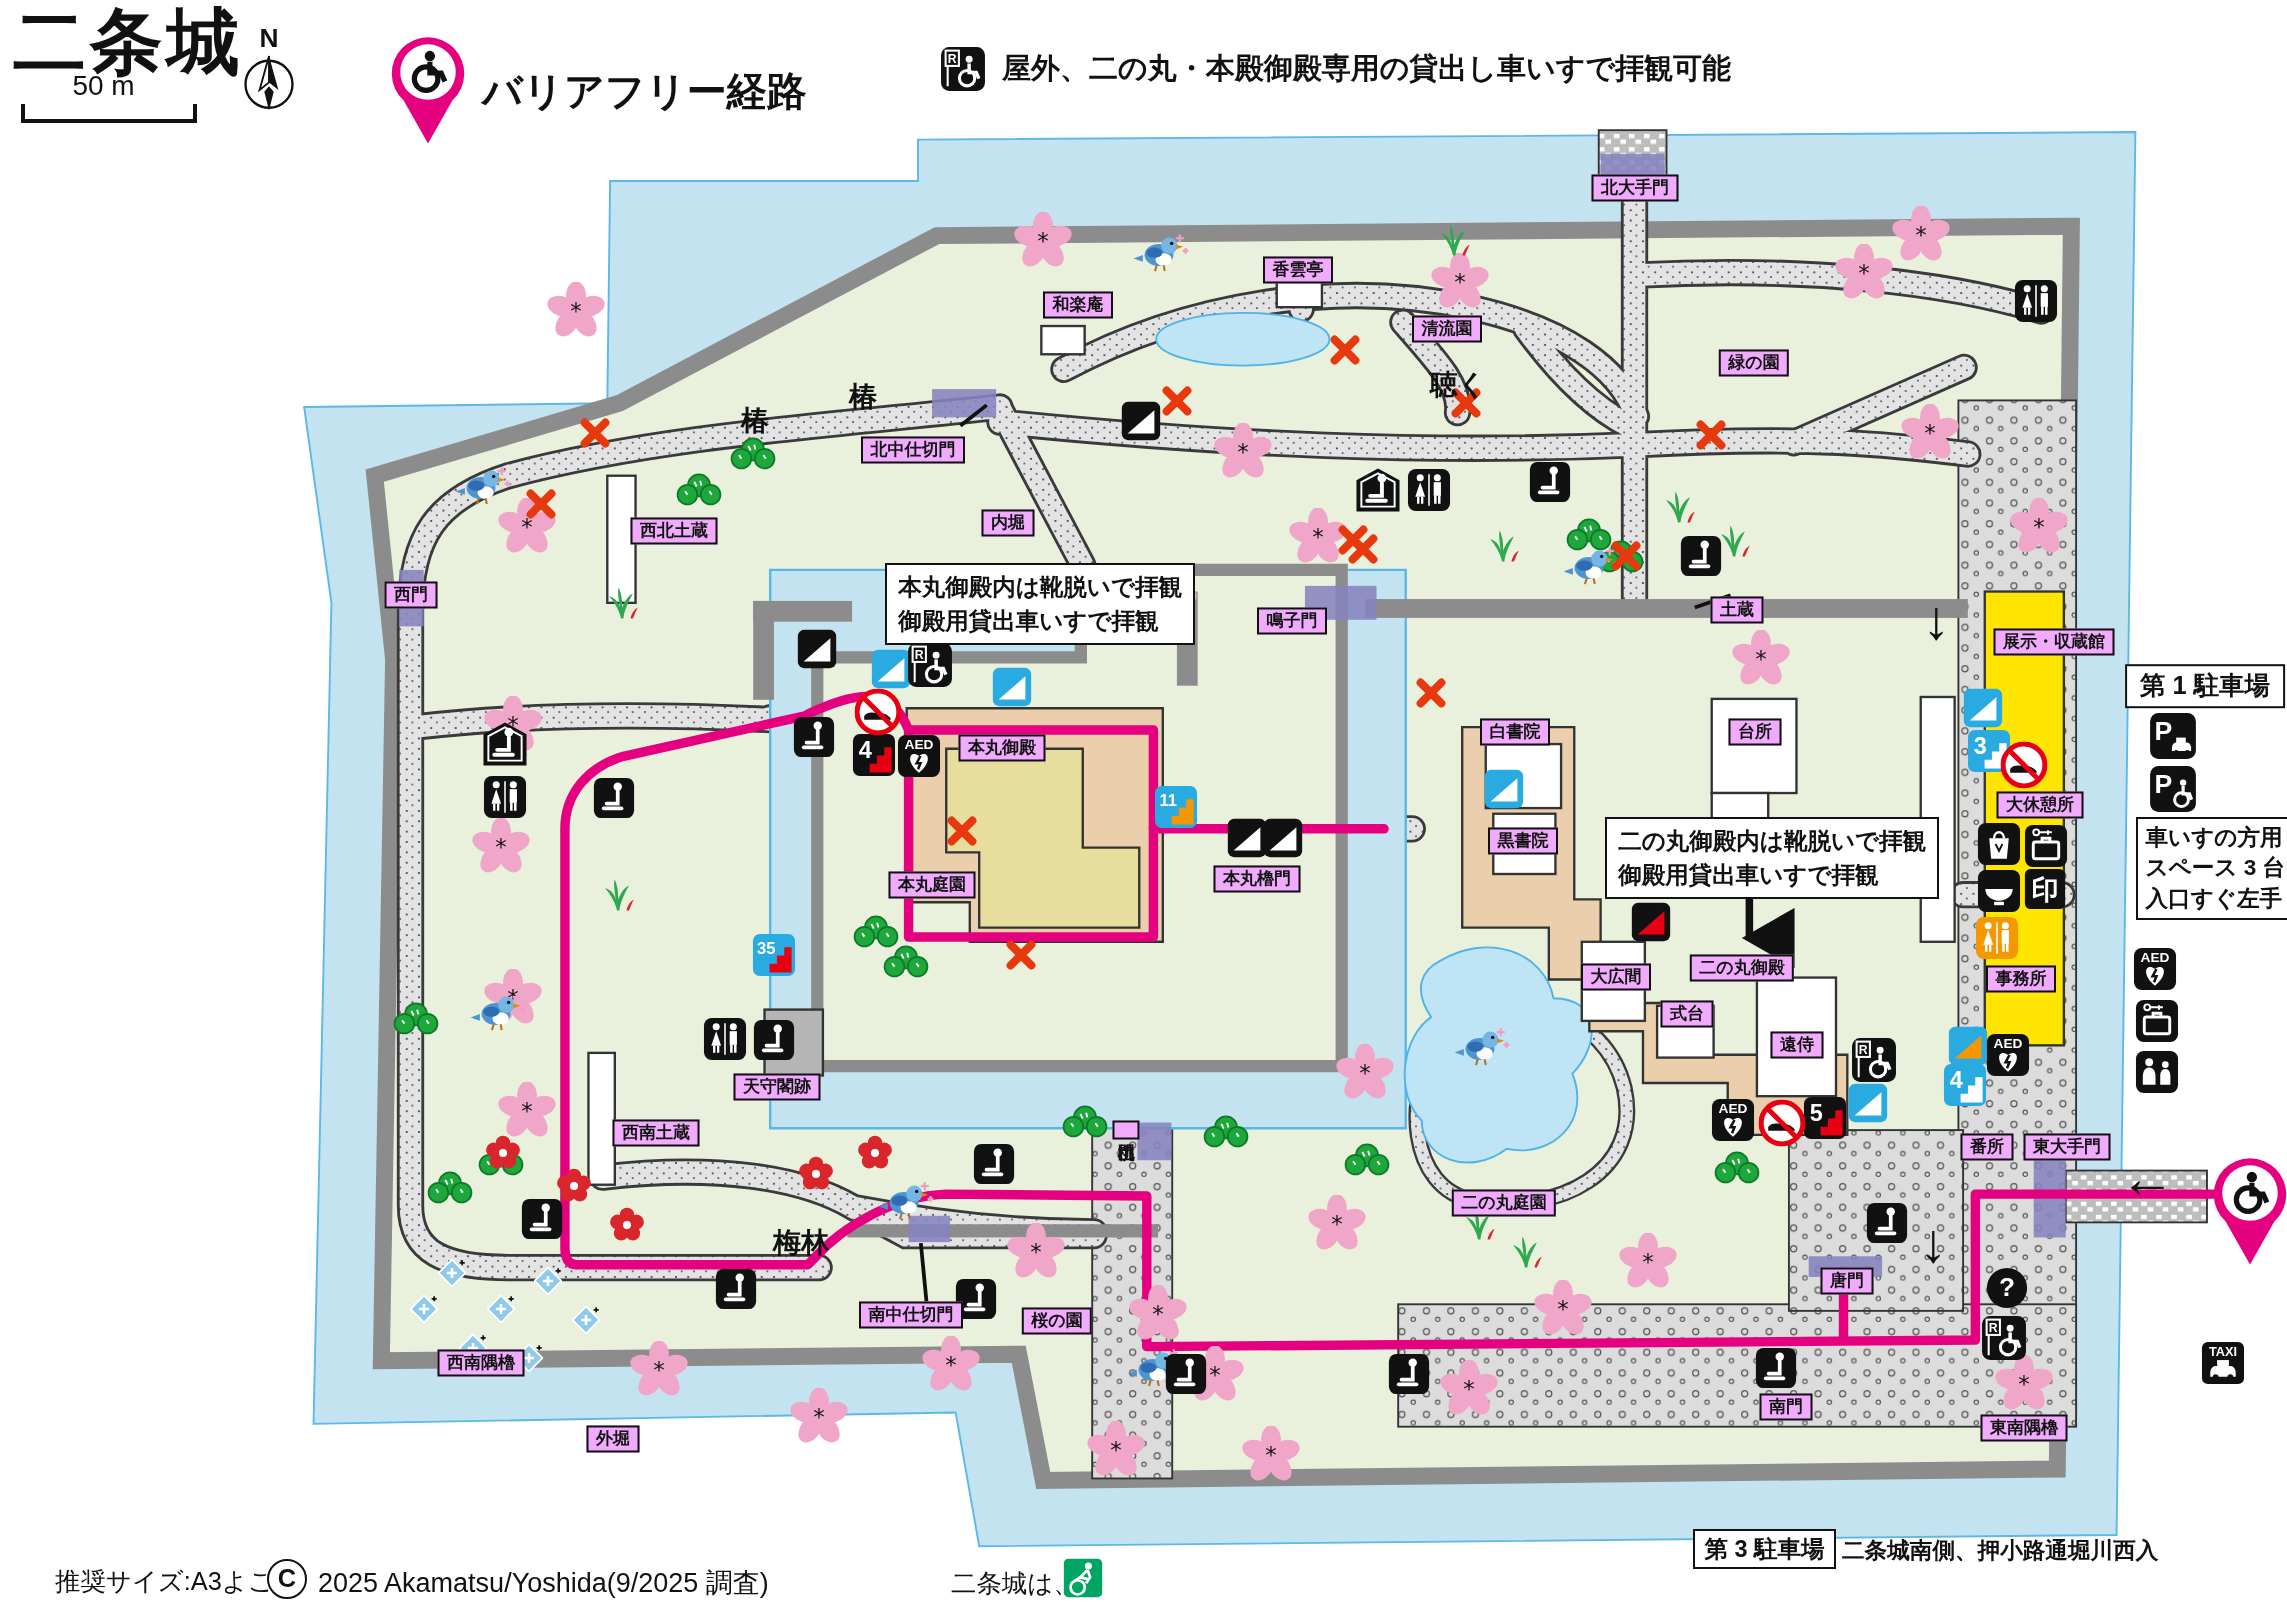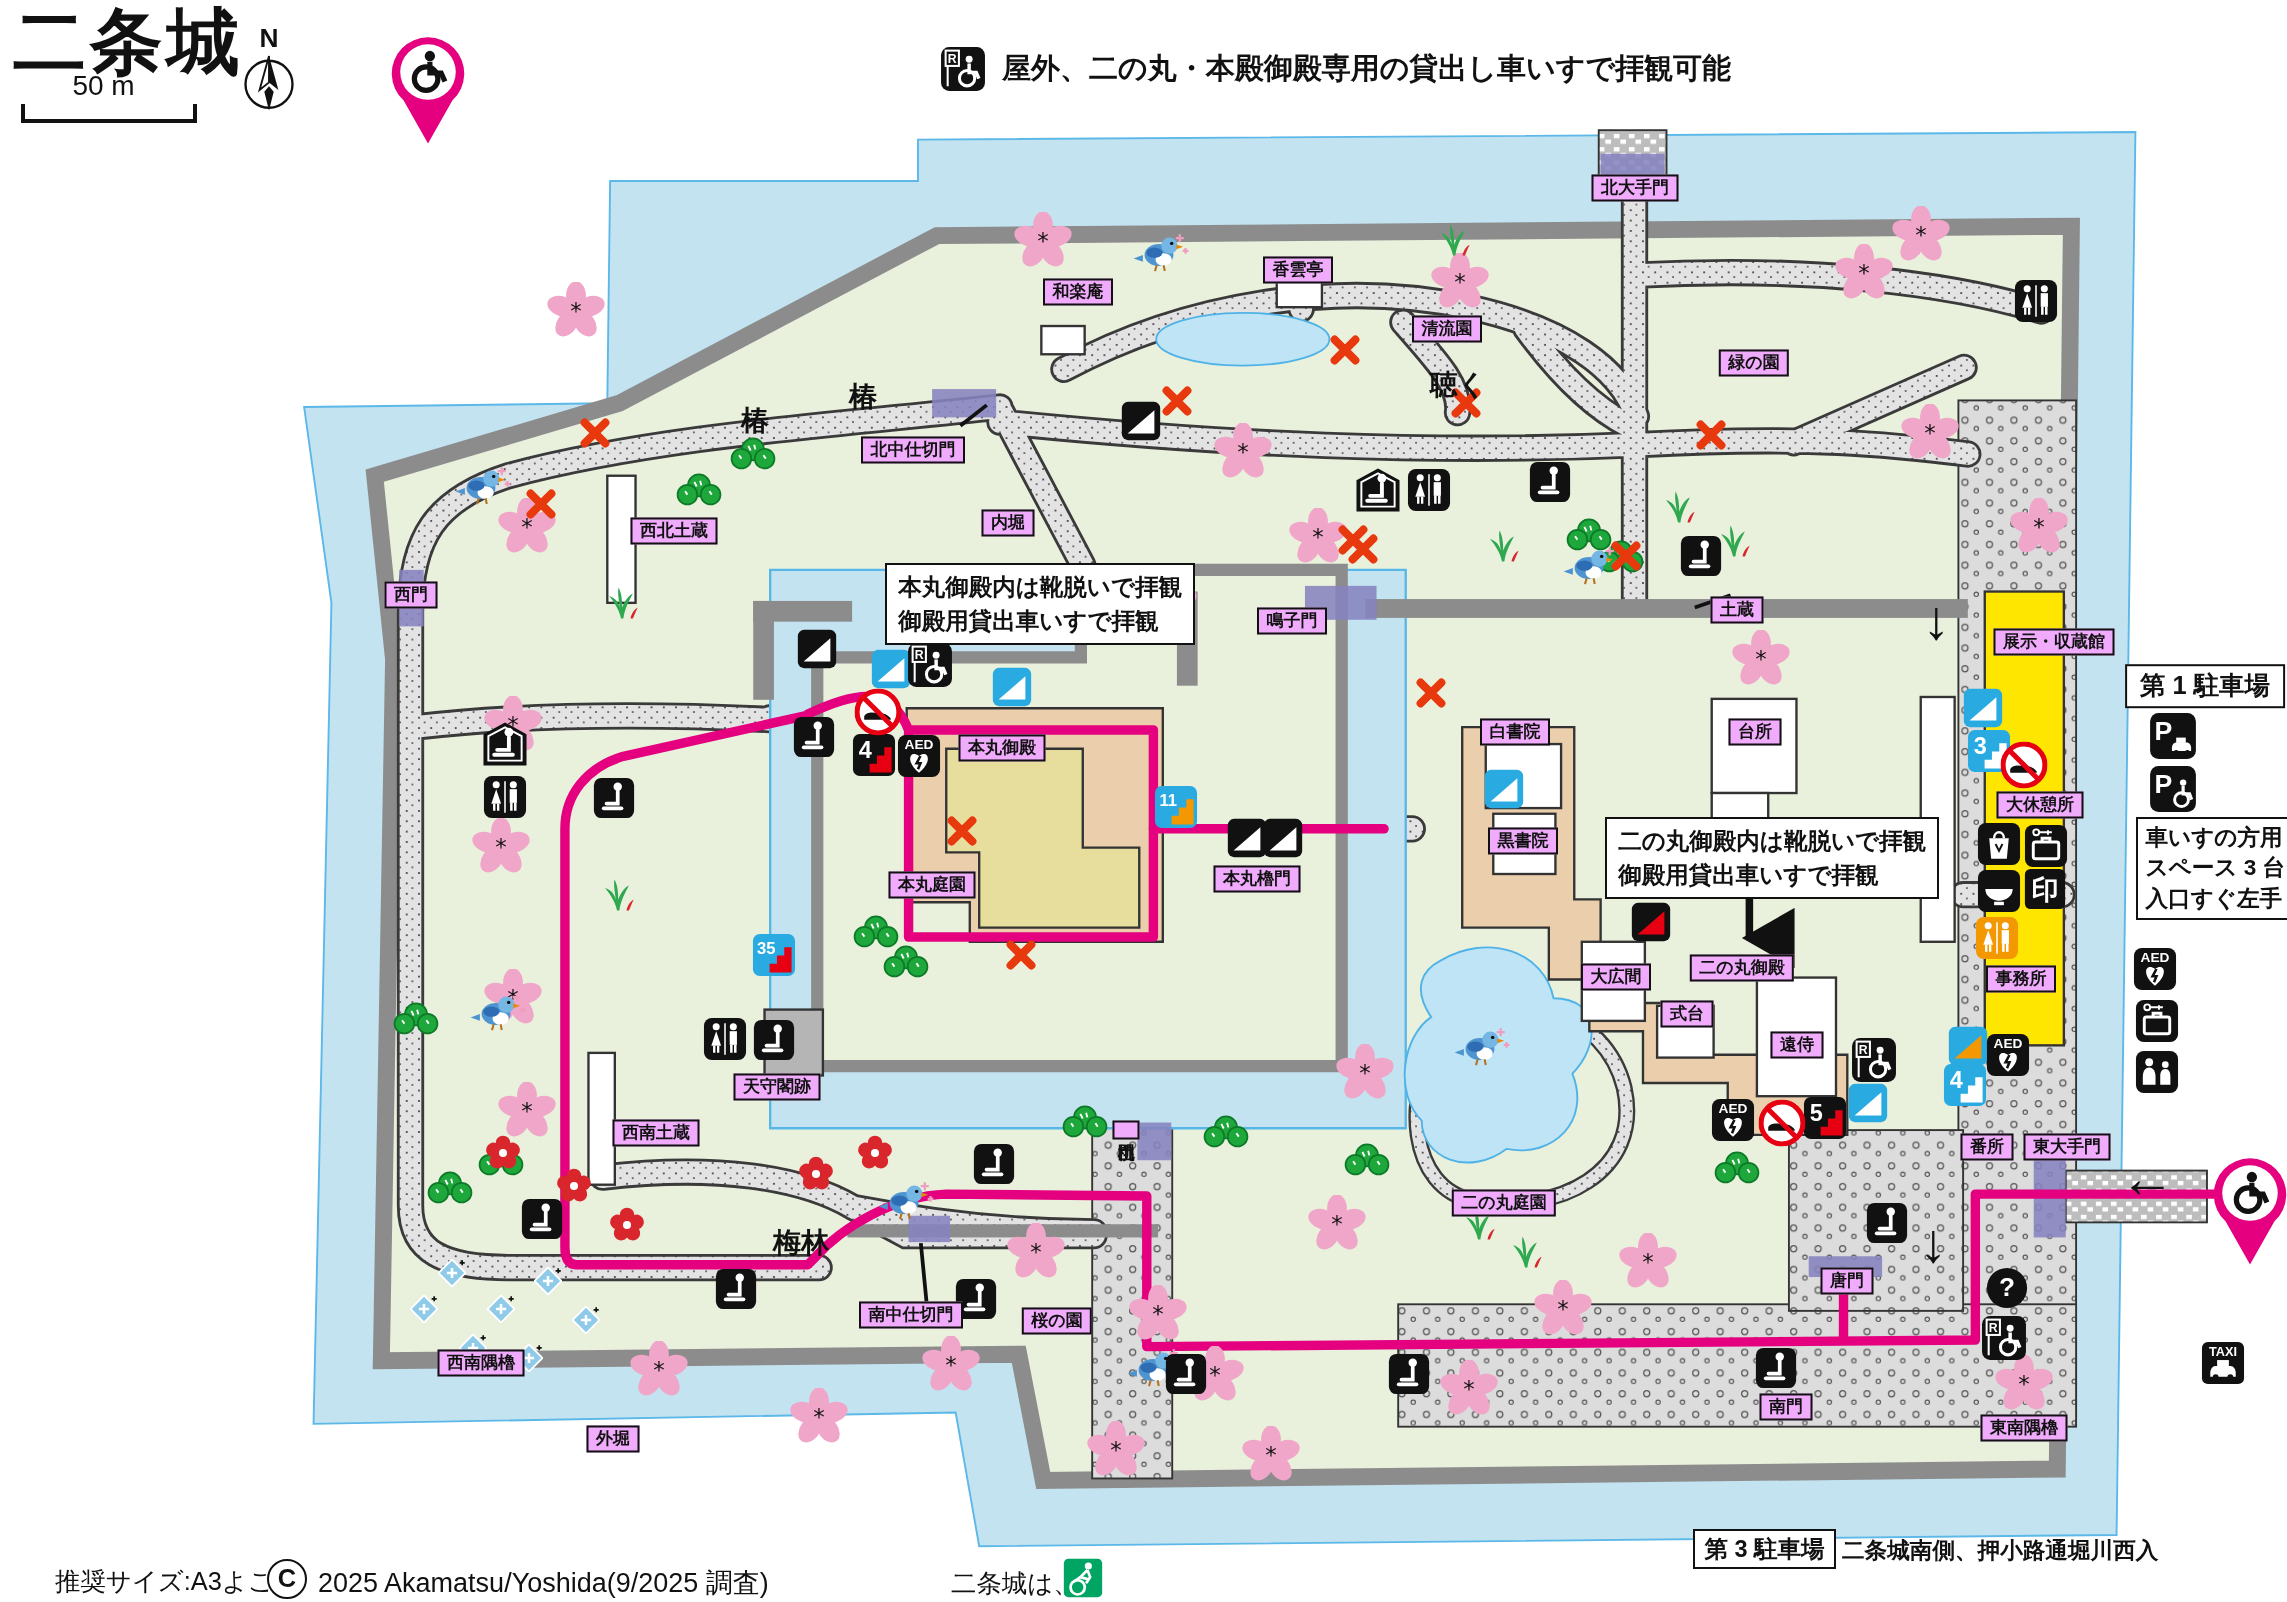--- a/index.html
+++ b/index.html
@@ -166,20 +166,21 @@
   <div class="hdr" id="scale-bar"></div>
   <div class="hdr" id="north">
     <svg width="70" height="94" viewBox="0 0 74 100">
       <text x="37" y="22" text-anchor="middle" font-size="28" font-weight="bold" fill="#111">N</text>
       <circle cx="37" cy="62" r="25" fill="none" stroke="#111" stroke-width="2.5"></circle>
       <polygon points="37,32 47,68 37,60" fill="#111"></polygon>
       <polygon points="37,32 27,68 37,60" fill="#fff" stroke="#111" stroke-width="2"></polygon>
       <polygon points="37,64 42,70 37,90 32,70" fill="#111"></polygon>
     </svg>
   </div>
+  <div class="hdr" id="route-legend">バリアフリー経路</div>
   <div class="hdr" id="rental-note">屋外、二の丸・本殿御殿専用の貸出し車いすで拝観可能</div>
 
   <div class="note" style="left:885px;top:563px;">
     <div>本丸御殿内は靴脱いで拝観</div>
     <div>御殿用貸出車いすで拝観</div>
   </div>
   <div class="note" style="left:1605px;top:817px;">
     <div>二の丸御殿内は靴脱いで拝観</div>
     <div>御殿用貸出車いすで拝観</div>
   </div>
@@ -200,21 +201,21 @@
         <circle cx="29" cy="9.5" r="4" fill="#fff"></circle>
         <path d="M28 14 L20 22 L13 27 M28 14 L31 22 L26.5 29 M20 22 L29 24.5" stroke="#fff" stroke-width="3" fill="none"></path>
         <circle cx="17" cy="33.5" r="8" fill="none" stroke="#fff" stroke-width="3"></circle>
       </svg></div>
   <div class="ftr" id="p3-box">第 3 駐車場</div>
   <div class="ftr" id="p3-note">二条城南側、押小路通堀川西入</div>
 
   <div id="map-layer">
       <div class="lbl box" style="left: 1635px; top: 188px;">北大手門</div>
       <div class="lbl box" style="left: 1298px; top: 270px;">香雲亭</div>
-      <div class="lbl box" style="left: 1078px; top: 292px;">和楽庵</div>
+      <div class="lbl box" style="left: 1078px; top: 305px;">和楽庵</div>
       <div class="lbl box" style="left: 1447px; top: 329px;">清流園</div>
       <div class="lbl box" style="left: 1754px; top: 363px;">緑の園</div>
       <div class="lbl box" style="left: 913px; top: 450px;">北中仕切門</div>
       <div class="lbl box" style="left: 674px; top: 531px;">西北土蔵</div>
       <div class="lbl box" style="left: 1008px; top: 523px;">内堀</div>
       <div class="lbl box" style="left: 411px; top: 595px;">西門</div>
       <div class="lbl box" style="left: 1292px; top: 621px;">鳴子門</div>
       <div class="lbl box" style="left: 1737px; top: 610px;">土蔵</div>
       <div class="lbl box" style="left: 2054px; top: 642px;">展示・収蔵館</div>
       <div class="lbl box" style="left: 2040px; top: 805px;">大休憩所</div>

